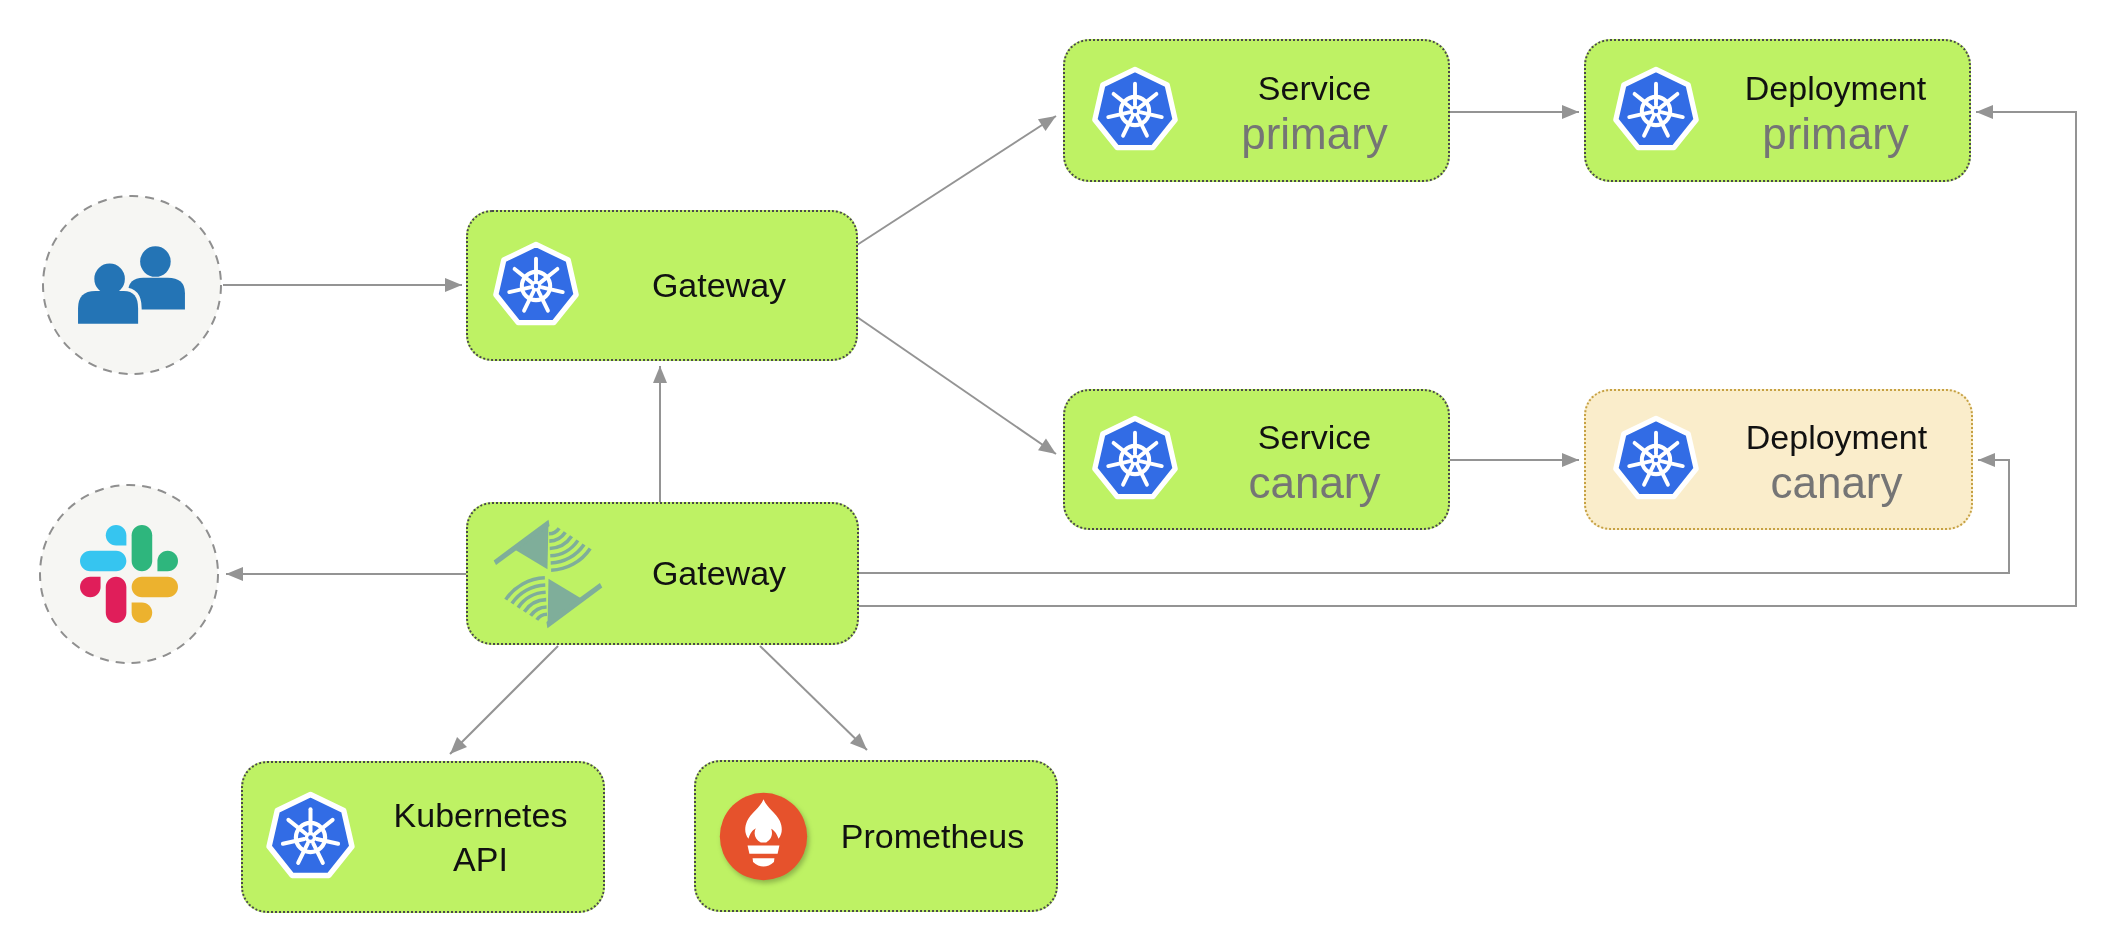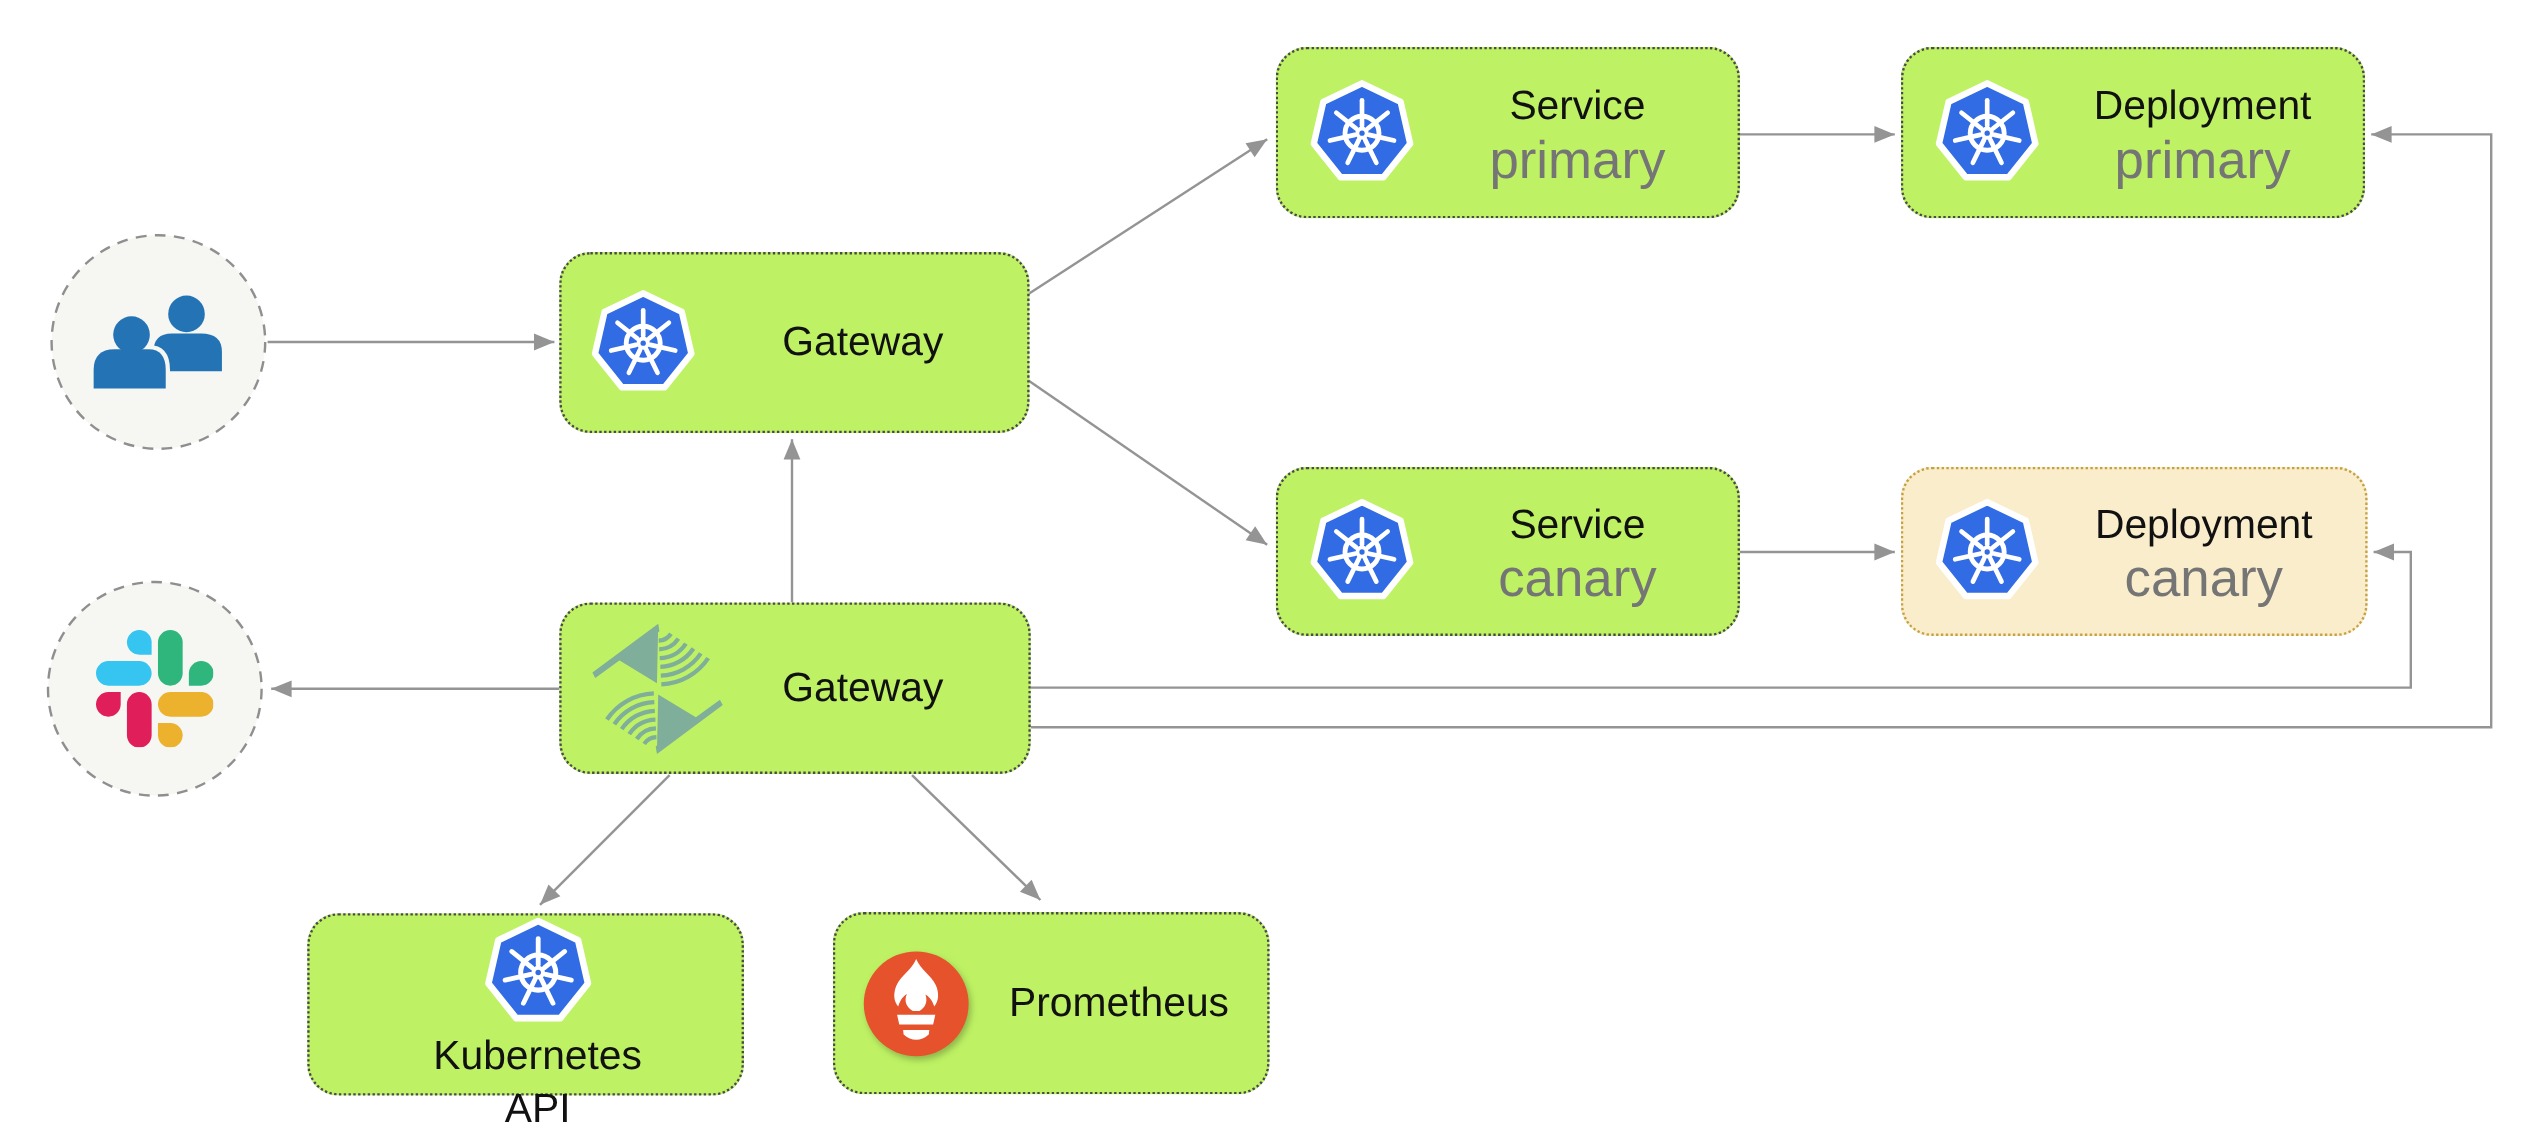--- a/index.html
+++ b/index.html
@@ -199,21 +199,21 @@
 
   <div class="node" style="left:466px;top:502px;width:393px;height:143px;padding-left:22px;">
     <span class="icon">
       <svg width="117" height="117" viewBox="0 0 112 112">
           <use href="#sym-flagger"></use>
         </svg>
     </span>
     <div class="labels" style="padding-right:26px;"><span class="single">Gateway</span></div>
   </div>
 
-  <div class="node" style="left:256px;top:761px;width:364px;height:152px;padding-left:20px;flex-direction:column;">
+  <div class="node" style="left:241px;top:761px;width:364px;height:152px;padding-left:20px;">
     <span class="icon">
       <svg width="95" height="95" viewBox="0 0 104 104">
           <use href="#sym-k8s"></use>
         </svg>
     </span>
     <div class="labels">
       <div class="twoline">Kubernetes</div>
       <div class="twoline">API</div>
     </div>
   </div>

